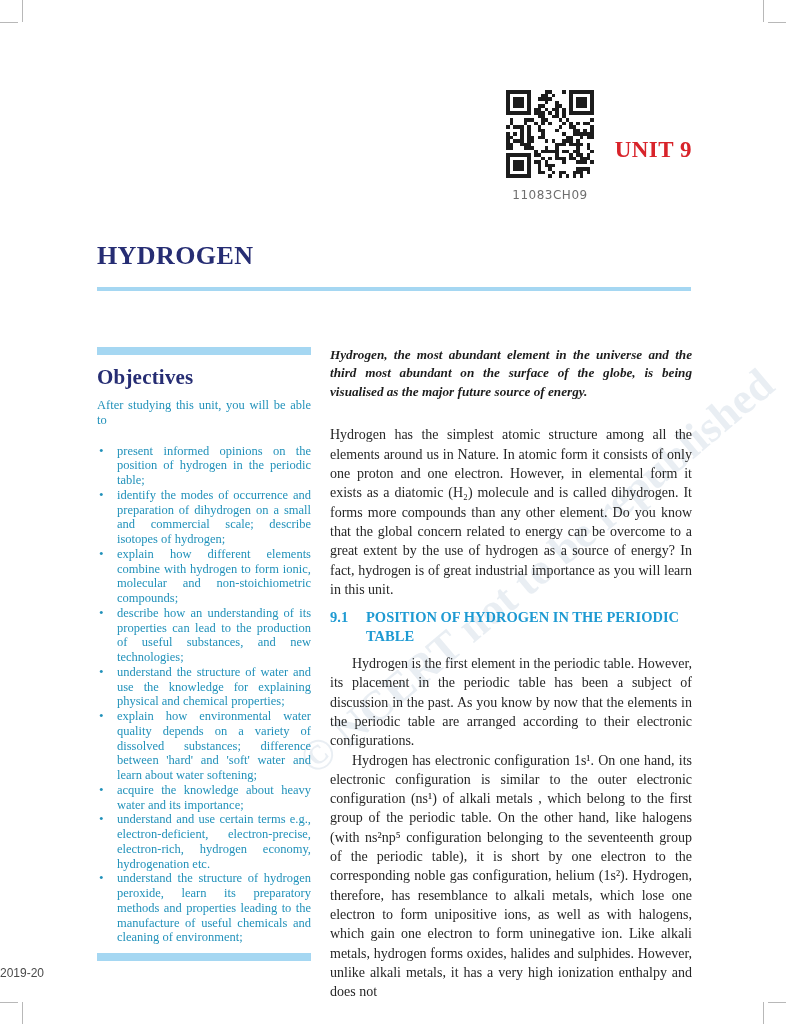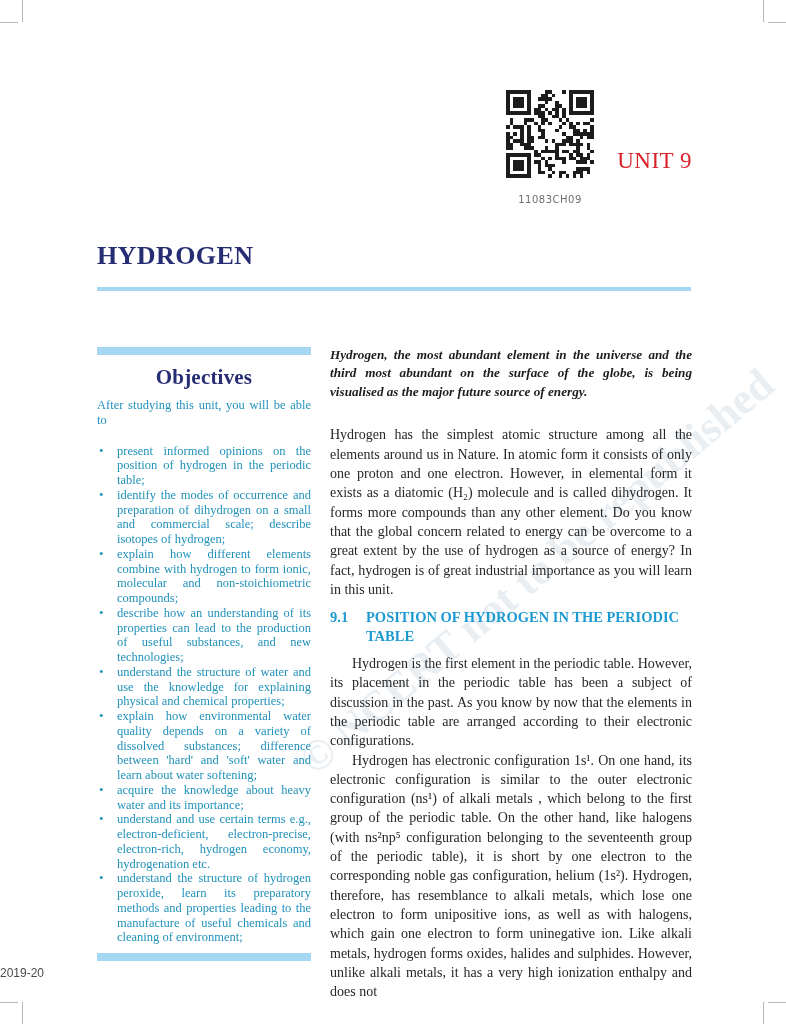--- a/index.html
+++ b/index.html
@@ -7,38 +7,38 @@
     position:relative; width:786px; height:1024px; background:#ffffff;
     font-family:"Liberation Serif","DejaVu Serif",serif; overflow:hidden;
   }
   
   .crop-v { position:absolute; width:1px; height:22px; background:#b8b8b8; }
   .crop-h { position:absolute; height:1px; width:18px; background:#b8b8b8; }
 
   
   .qr-block { position:absolute; left:498px; top:90px; width:104px; text-align:center; }
   .qr-block svg { display:block; margin:0 auto; }
-  .qr-caption { font-family:"DejaVu Sans","Liberation Sans",sans-serif; font-size:10px; color:#6e6e6e; margin-top:16px; letter-spacing:.5px;text-align:center; }
+  .qr-caption { font-family:"DejaVu Sans","Liberation Sans",sans-serif; font-size:12px; color:#6e6e6e; margin-top:10px; letter-spacing:.5px;text-align:center; }
 
   .unit-label {
-    position:absolute; top:148px; right:94px;
-    font-size:23px; font-weight:normal; color:#d8232a; letter-spacing:.5px;
+    position:absolute; top:137px; right:94px;
+    font-size:23px; font-weight:bold; color:#d8232a; letter-spacing:.5px;
   }
 
   .page-title {
     position:absolute; left:97px; top:241px;
     font-size:26px; font-weight:bold; color:#262d73; letter-spacing:.4px;
   }
   .title-rule { position:absolute; left:97px; top:287px; width:594px; height:4px; background:#a5d7f2; }
 
   
   .sidebar { position:absolute; left:97px; top:347px; width:214px; }
   .blue-bar { height:8px; background:#a5d7f2; }
   .objectives-heading {
-    margin:10px 0 5px 0; font-size:21px; font-weight:bold; color:#262d73; letter-spacing:.2px;text-align:center;
+    margin:10px 0 5px 0; font-size:21px; font-weight:bold; color:#262d73; letter-spacing:.2px;
   }
   .sidebar .intro, .sidebar li {
     color:#2191ba; font-size:12.5px; line-height:1.18; text-align:justify;
   }
   .sidebar .intro { margin:8px 0 3px 0; }
   .sidebar ul { list-style:none; margin:16px 0 8px 0; padding:0; }
   .sidebar li { position:relative; padding-left:20px; margin:0; }
   .sidebar li::before { content:"\2022"; position:absolute; left:2px; top:-1px; color:#2191ba; font-size:13px; }
 
   

